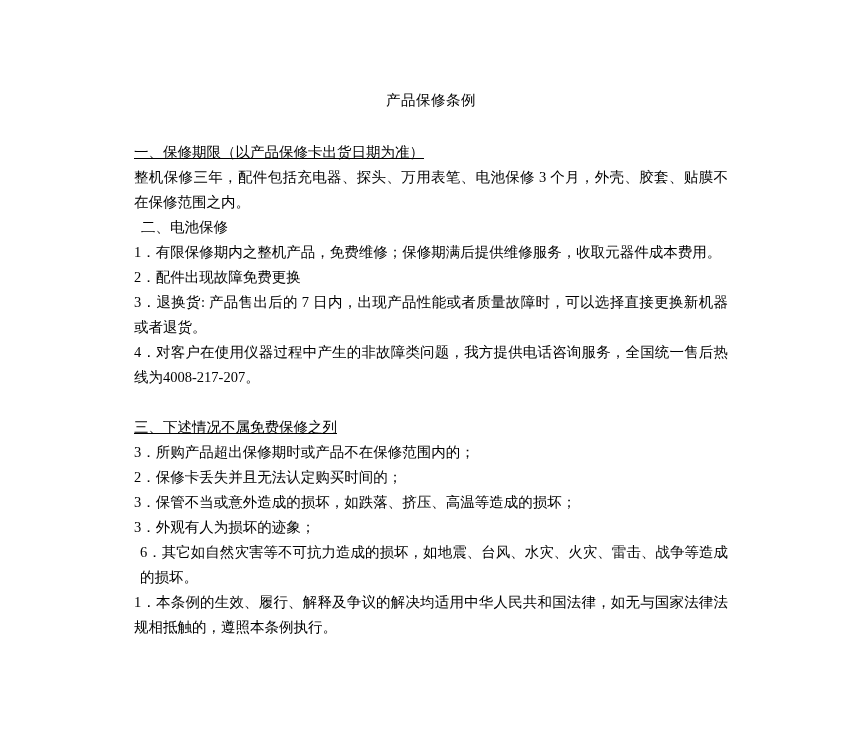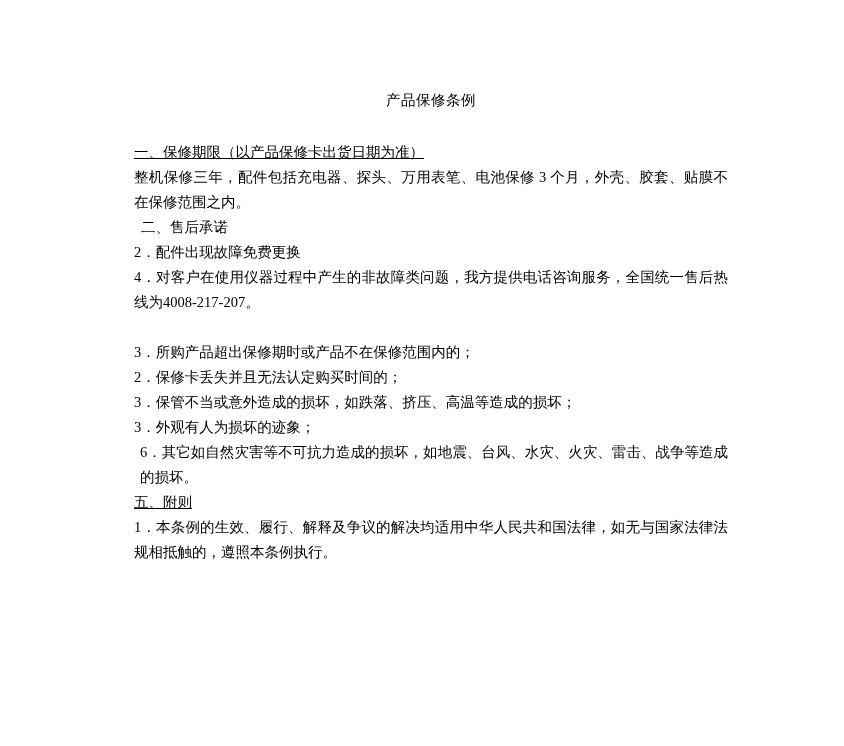--- a/index.html
+++ b/index.html
@@ -72,28 +72,30 @@
 <div class="page">
 
   <div class="doc-title">产品保修条例</div>
 
 
   <div class="spacer-lg"></div>
 
   <p class="section-head">一、保修期限（以产品保修卡出货日期为准）</p>
   <p class="para">整机保修三年，配件包括充电器、探头、万用表笔、电池保修 3 个月，外壳、胶套、贴膜不在保修范围之内。</p>
 
-  <p class="sub-head">二、售后承诺</p>
+  <p class="sub-head">二、电池保修</p>
+  <p class="item">1．有限保修期内之整机产品，免费维修；保修期满后提供维修服务，收取元器件成本费用。</p>
   <p class="item">2．配件出现故障免费更换</p>
+  <p class="item">3．退换货: 产品售出后的 7 日内，出现产品性能或者质量故障时，可以选择直接更换新机器或者退货。</p>
   <p class="item">4．对客户在使用仪器过程中产生的非故障类问题，我方提供电话咨询服务，全国统一售后热线为4008-217-207。</p>
 
   <div class="spacer-lg"></div>
 
+  <p class="section-head">三、下述情况不属免费保修之列</p>
   <p class="item">3．所购产品超出保修期时或产品不在保修范围内的；</p>
   <p class="item">2．保修卡丢失并且无法认定购买时间的；</p>
   <p class="item">3．保管不当或意外造成的损坏，如跌落、挤压、高温等造成的损坏；</p>
   <p class="item">3．外观有人为损坏的迹象；</p>
   <p class="item item-indent">6．其它如自然灾害等不可抗力造成的损坏，如地震、台风、水灾、火灾、雷击、战争等造成的损坏。</p>
 
-  <p class="section-head">五、附则</p>
   <p class="item">1．本条例的生效、履行、解释及争议的解决均适用中华人民共和国法律，如无与国家法律法规相抵触的，遵照本条例执行。</p>
 
 </div>
 
 </body></html>

